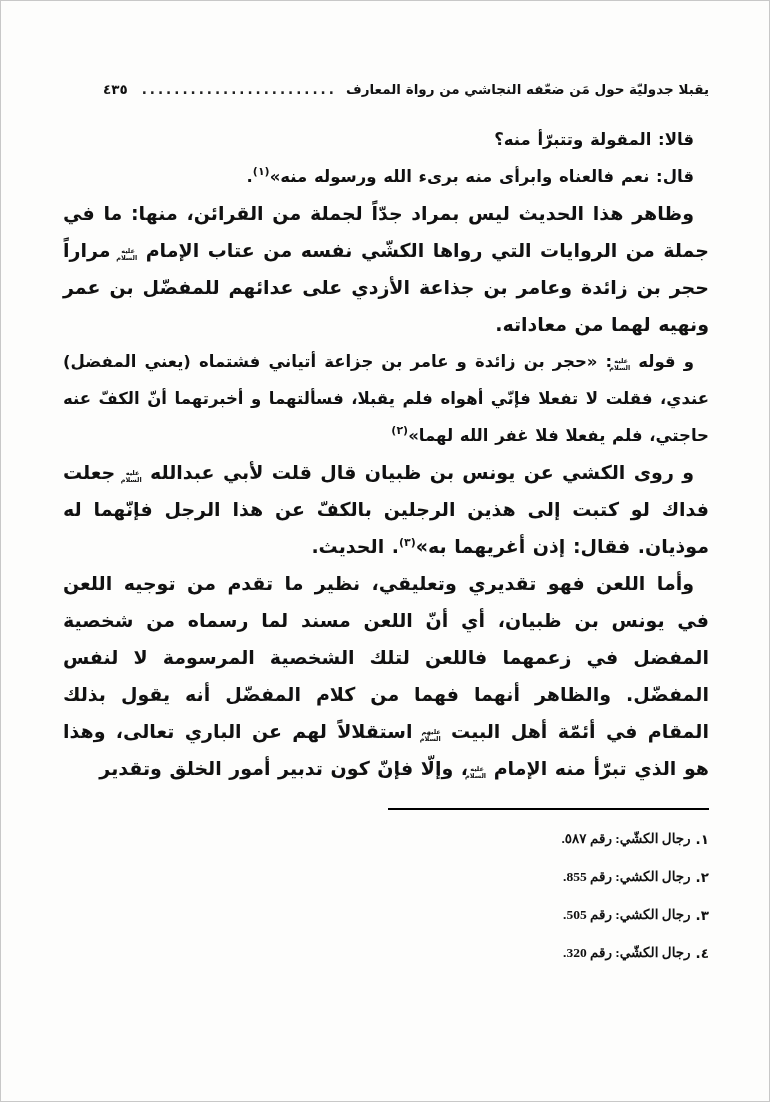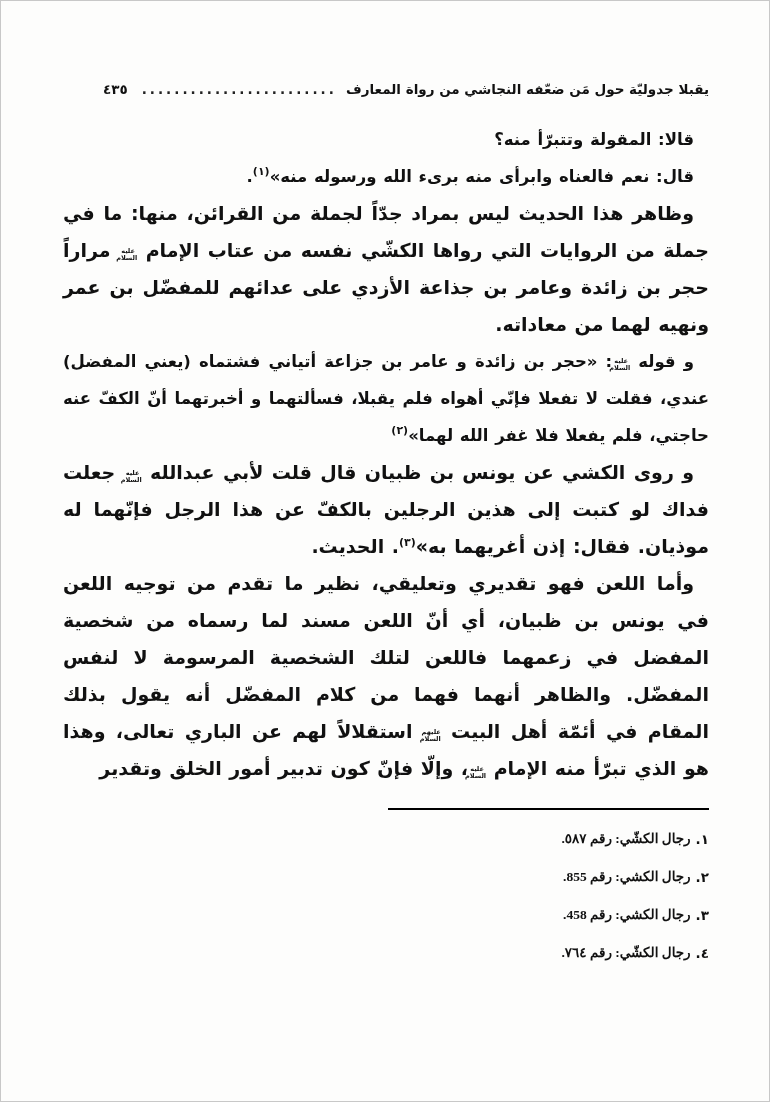--- a/index.html
+++ b/index.html
@@ -111,22 +111,22 @@
       <div class="footnote">
         <span class="fn-label">١.</span>
         <span class="fn-text">رجال الكشّي: رقم ٥٨٧.</span>
       </div>
       <div class="footnote">
         <span class="fn-label">٢.</span>
         <span class="fn-text">رجال الكشي: رقم 855.</span>
       </div>
       <div class="footnote">
         <span class="fn-label">٣.</span>
-        <span class="fn-text">رجال الكشي: رقم 458.</span>
+        <span class="fn-text">رجال الكشي: رقم 505.</span>
       </div>
       <div class="footnote">
         <span class="fn-label">٤.</span>
-        <span class="fn-text">رجال الكشّي: رقم ٧٦٤.</span>
+        <span class="fn-text">رجال الكشّي: رقم 320.</span>
       </div>
     </div>
 
   </div>
 </div>
 
 </body></html>

